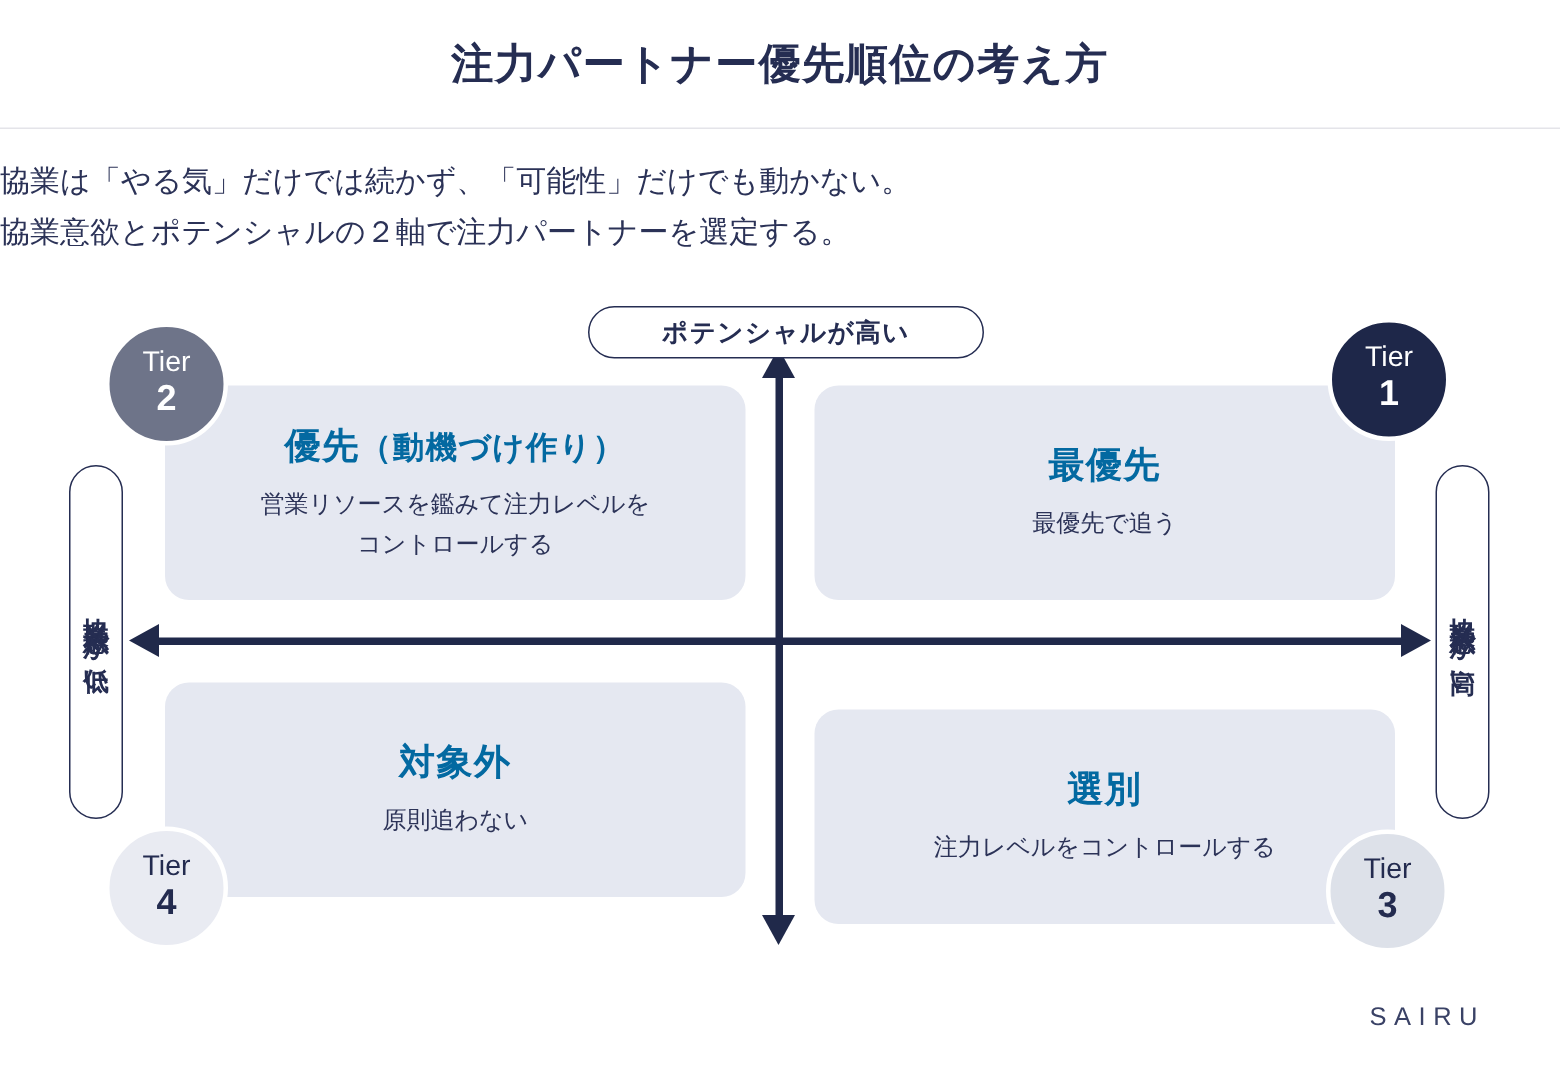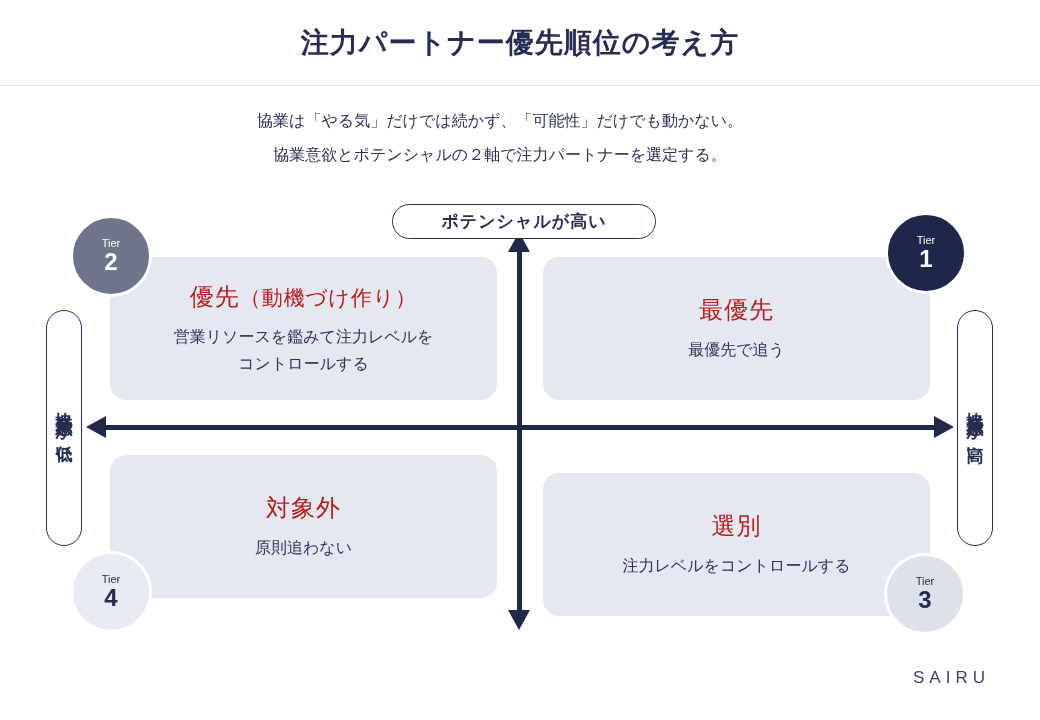--- a/index.html
+++ b/index.html
@@ -14,21 +14,21 @@
   .header {
     position: absolute; left: 0; top: 0; width: 1040px; height: 86px;
     display: flex; align-items: center; justify-content: center;
     border-bottom: 1px solid #e4e4e9; background: #ffffff;
   }
   .header h1 { font-size: 28px; font-weight: bold; color: #252d52; letter-spacing: 1px; }
 
   
   .intro {
     position: absolute; left: 0; top: 104px; width: 1000px;
-    text-align: center; color: #2b3257; font-size: 16px; line-height: 34px;
+    text-align: left; color: #2b3257; font-size: 20px; line-height: 34px;
   }
 
   
   .h-line { position: absolute; left: 102px; top: 425px; width: 836px; height: 5px; background: #20294a; }
   .v-line { position: absolute; left: 517px; top: 250px; width: 5px; height: 362px; background: #20294a; }
   .ah { position: absolute; width: 0; height: 0; }
   .ah-left  { left: 86px;  top: 416px; border-top: 11px solid transparent; border-bottom: 11px solid transparent; border-right: 20px solid #20294a; }
   .ah-right { left: 934px; top: 416px; border-top: 11px solid transparent; border-bottom: 11px solid transparent; border-left: 20px solid #20294a; }
   .ah-up    { left: 508px; top: 232px; border-left: 11px solid transparent; border-right: 11px solid transparent; border-bottom: 20px solid #20294a; }
   .ah-down  { left: 508px; top: 610px; border-left: 11px solid transparent; border-right: 11px solid transparent; border-top: 20px solid #20294a; }
@@ -52,32 +52,32 @@
   
   .quad {
     position: absolute; width: 387px; height: 143px; border-radius: 16px;
     background: #e5e8f1; display: flex; flex-direction: column;
     align-items: center; justify-content: center; text-align: center; padding: 10px 20px;
   }
   .quad-tl { left: 110px; top: 257px; }
   .quad-tr { left: 543px; top: 257px; }
   .quad-bl { left: 110px; top: 455px; text-align: right; }
   .quad-br { left: 543px; top: 473px; }
-  .quad .q-title { color: #b91c1c; font-weight: normal; font-size: 24px; margin-bottom: 10px; letter-spacing: 1px; }
+  .quad .q-title { color: #0369a1; font-weight: bold; font-size: 24px; margin-bottom: 10px; letter-spacing: 1px; }
   .quad .q-title .q-title-suffix { font-size: 21px; }
   .quad .q-desc { color: #2c3358; font-size: 16px; line-height: 27px; }
   .quad .q-desc div:empty { display: none; }
 
   
   .tier {
     position: absolute; width: 82px; height: 82px; border-radius: 50%;
     border: 3px solid #ffffff; display: flex; flex-direction: column;
     align-items: center; justify-content: center; line-height: 1.1;
   }
-  .tier .t-label { font-size: 11px; }
+  .tier .t-label { font-size: 19px; }
   .tier .t-num { font-size: 24px; font-weight: bold; }
   .tier-1 { left: 885px; top: 212px; background: #1e2749; color: #ffffff; }
   .tier-2 { left: 70px;  top: 215px; background: #6e7489; color: #ffffff; }
   .tier-3 { left: 884px; top: 553px; background: #dde1e9; color: #232b4f; }
   .tier-4 { left: 70px;  top: 551px; background: #e9ebf2; color: #232b4f; }
 
   
   .logo {
     position: absolute; right: 50px; top: 668px;
     color: #3a4266; font-size: 17px; font-weight: normal; letter-spacing: 5px;

